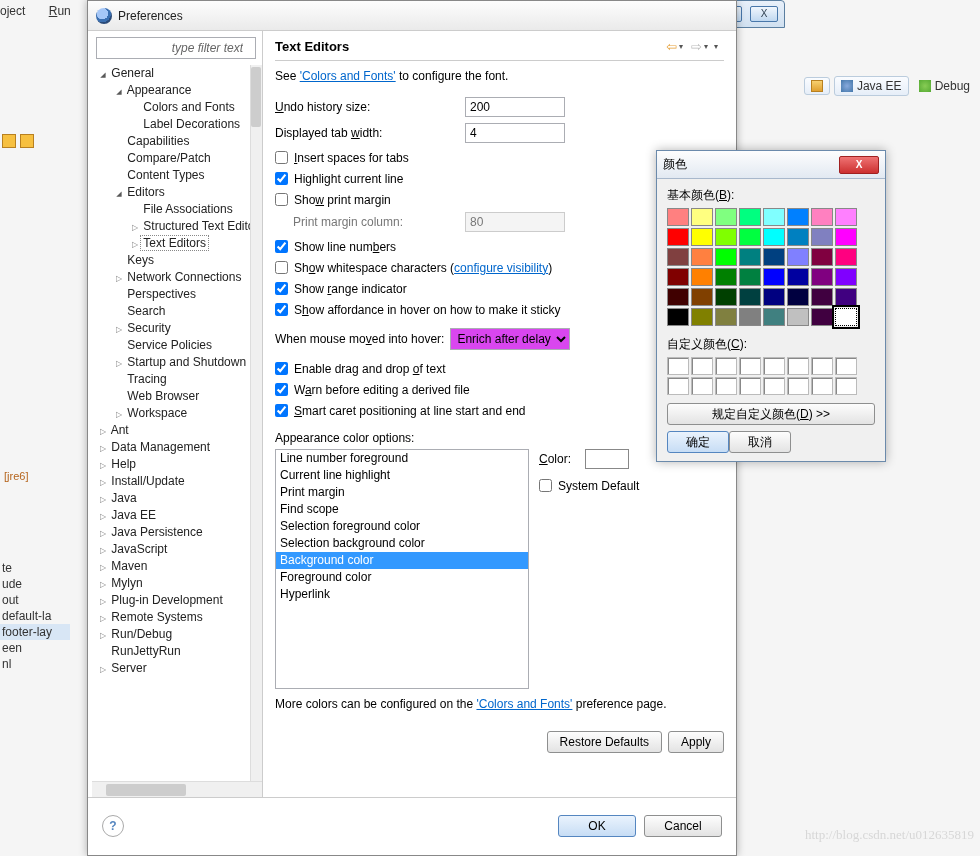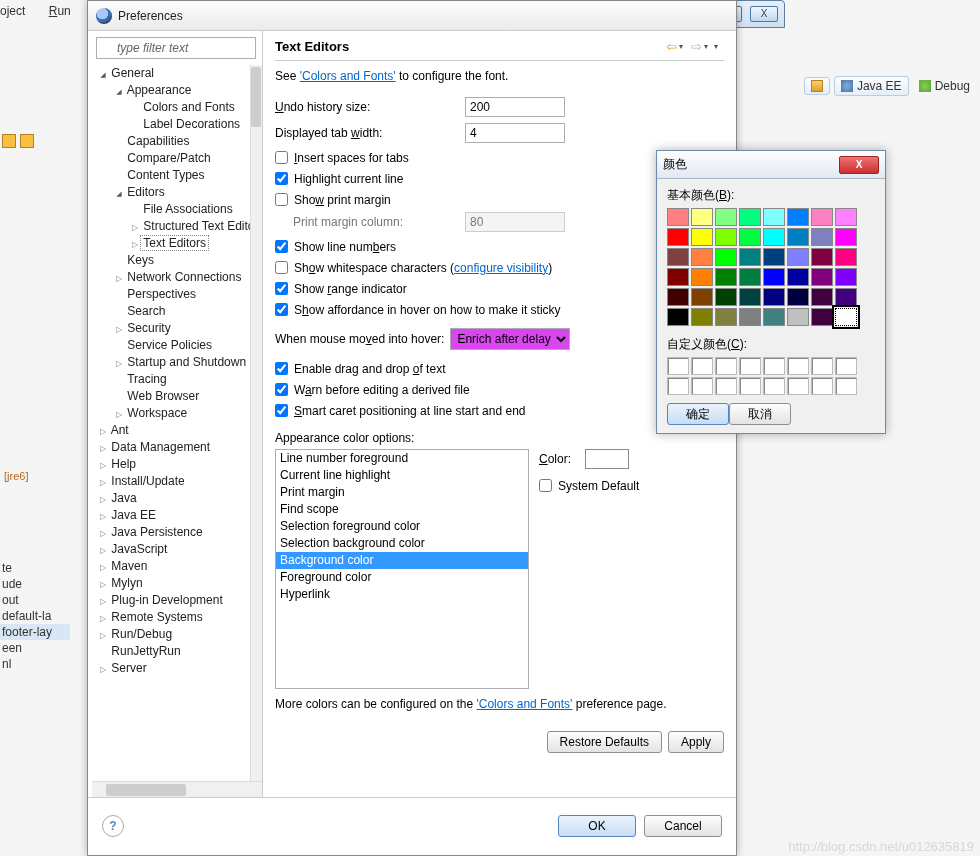--- a/index.html
+++ b/index.html
@@ -16,21 +16,21 @@
 
 
 .dialog { position: absolute; left: 87px; top: 0; width: 650px; height: 856px; background: #fff; border: 1px solid #888; box-shadow: 0 0 8px rgba(0,0,0,0.3); }
 .titlebar { height: 30px; background: linear-gradient(#fdfdfd,#eaeaea); border-bottom: 1px solid #ccc; display: flex; align-items: center; padding: 0 8px; }
 .titlebar .icon { width: 16px; height: 16px; background: radial-gradient(circle at 40% 35%, #a6c7f7 40%, #3b6fb0 41% 60%, #2a4a78 61%); border-radius: 50%; margin-right: 6px; }
 .titlebar .title { color: #222; }
 
 .dlg-body { display: flex; height: 766px; }
 .left { width: 175px; border-right: 1px solid #ccc; padding: 6px 0 0 4px; display: flex; flex-direction: column; }
 .filter { margin: 0 6px 6px 4px; }
-.filter input { width: 100%; height: 22px; border: 1px solid #abadb3; padding: 0 20px; font-style: italic; color: #0369a1; outline: none; }
+.filter input { width: 100%; height: 22px; border: 1px solid #abadb3; padding: 0 12px; font-style: italic; color: #0369a1; outline: none; text-align: right; }
 .filter input::placeholder { font-style: italic; color: #666; }
 
 .tree { flex: 1; overflow: hidden; padding-left: 2px; position: relative; }
 .tree-inner { position: absolute; top: 0; left: 0; right: 12px; }
 .tree-scroll { position: absolute; right: 0; top: 0; bottom: 0; width: 12px; background: #f0f0f0; border-left: 1px solid #ddd; }
 .tree-thumb { position: absolute; right: 1px; top: 2px; width: 10px; height: 60px; background: #cdcdcd; border-radius: 2px; }
 .tnode { white-space: nowrap; height: 17px; line-height: 17px; color: #222; cursor: default; }
 .arrow { display: inline-block; width: 10px; text-align: center; color: #666; font-size: 9px; }
 .arrow.open::before { content: "◢"; color: #595959; font-size: 7px; }
 .arrow.closed::before { content: "▷"; color: #888; font-size: 8px; }
@@ -101,21 +101,21 @@
 .custom .sw { background: #fff; border: 1px solid #bbb; box-shadow: inset 1px 1px 0 #888; }
 .cp-define { width: 100%; height: 22px; border: 1px solid #8e8f8f; background: linear-gradient(#fdfdfd,#e3e3e3); border-radius: 3px; margin-bottom: 6px; }
 .cp-btns { display: flex; }
 .cp-btns .btn { flex: 0 0 auto; width: 62px; }
 
 
 .persp { position: absolute; right: 4px; top: 76px; display: flex; gap: 4px; align-items: center; }
 .ptab { border: 1px solid #bcd; background: linear-gradient(#fafcff,#e6eef8); border-radius: 3px; padding: 2px 6px; display: flex; align-items: center; gap: 4px; color: #333; }
 .pico { width: 12px; height: 12px; }
 
-.watermark { position: absolute; right: 6px; bottom: 2px; color: #d7d7d7; font-size: 13px; font-family: Liberation Sans, sans-serif; }
+.watermark { position: absolute; right: 6px; bottom: 13px; color: #d7d7d7; font-size: 13px; font-family: Liberation Serif, serif; }
 .bg-icons { position: absolute; left: 2px; top: 134px; display: flex; gap: 4px; }
 .smico { width: 14px; height: 14px; }
 
 .bg-panel2 { position: absolute; left: 0; top: 560px; width: 70px; font-size: 11px; color: #333; }
 .bg-panel2 div { padding: 1px 2px; white-space: nowrap; overflow: hidden; }
 .bg-panel2 .hl { background: #d8e6f5; }
 </style>
 </head>
 <body>
 
@@ -409,20 +409,21 @@
         <div class="sw"></div>
         <div class="sw"></div>
         <div class="sw"></div>
         <div class="sw"></div>
         <div class="sw"></div>
         <div class="sw"></div>
         <div class="sw"></div>
         <div class="sw"></div>
         <div class="sw"></div>
       </div>
+    <button class="cp-define">规定自定义颜色(<u>D</u>) &gt;&gt;</button>
     <div class="cp-btns">
       <button class="btn primary">确定</button>
       <button class="btn">取消</button>
     </div>
   </div>
 </div>
 
 <div class="watermark">http://blog.csdn.net/u012635819</div>
 
 </body></html>

